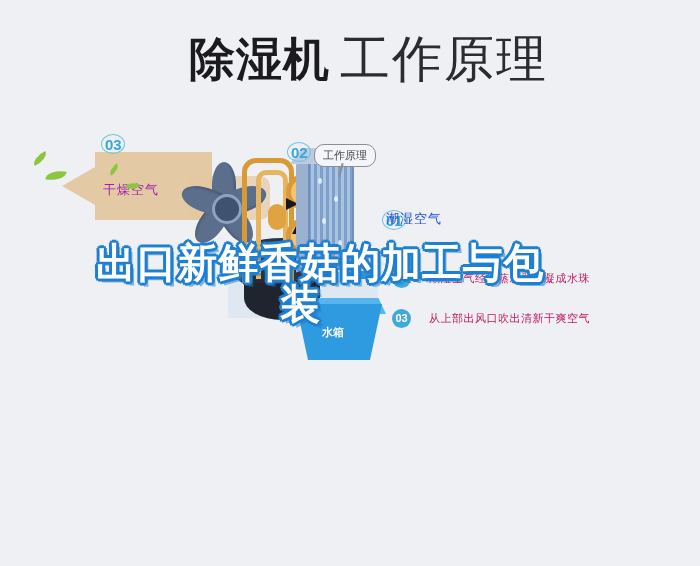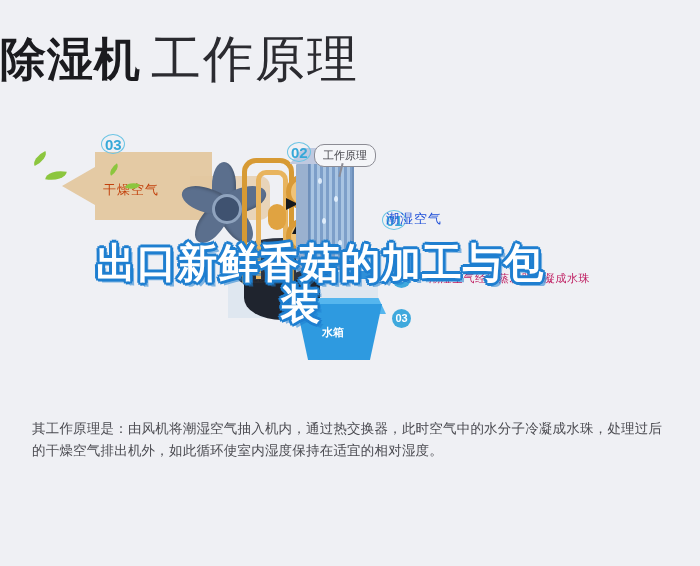--- a/index.html
+++ b/index.html
@@ -14,21 +14,23 @@
     overflow: hidden;
     position: relative;
   }
 
   
   .title-bar {
     position: absolute;
     top: 26px;
     left: 0;
     width: 641px;
+    text-align: center;
     white-space: nowrap;
+    padding-left: 48px;
   }
   .title-strong {
     font-size: 46px;
     font-weight: bold;
     color: #1b1b1f;
     letter-spacing: 1px;
     vertical-align: middle;
   }
   .title-light {
     font-size: 50px;
@@ -89,21 +91,21 @@
     height: 44px;
     background: #e6cfae;
     opacity: .85;
     border-radius: 0 10px 10px 0;
   }
   .label-dry {
     position: absolute;
     left: 103px;
     top: 63px;
     font-size: 13px;
-    color: #c2410c;
+    color: #a21caf;
     letter-spacing: 1px;
   }
 
   
   .leaf {
     position: absolute;
     width: 16px;
     height: 9px;
     background: #8cc63e;
     border-radius: 100% 0 100% 0;
@@ -441,23 +443,23 @@
   <div class="label-humid">潮湿空气</div>
 </div>
 
 <div class="steps">
   <div class="step-row">
     <span class="step-dot">02</span>
     <span class="step-text">潮湿空气经过蒸发器冷凝成水珠</span>
   </div>
   <div class="step-row">
     <span class="step-dot">03</span>
+    <span class="step-text">从上部出风口吹出清新干爽空气</span>
   </div>
 </div>
 
 <div class="watermark">
   <span>出口新鲜香菇的加工与包</span>
   <span class="wm-line2">装</span>
 </div>
 
 <div class="body-copy">
-  <p class="para">其工作原理是：由风机将潮湿空气抽入机内，通过热交换器，此时空气中的水分子冷凝成水珠，处理过后的干燥空气排出机外，如此循环使室内湿度保持在适宜的相对湿度。</p>
 </div>
 
 </body></html>

